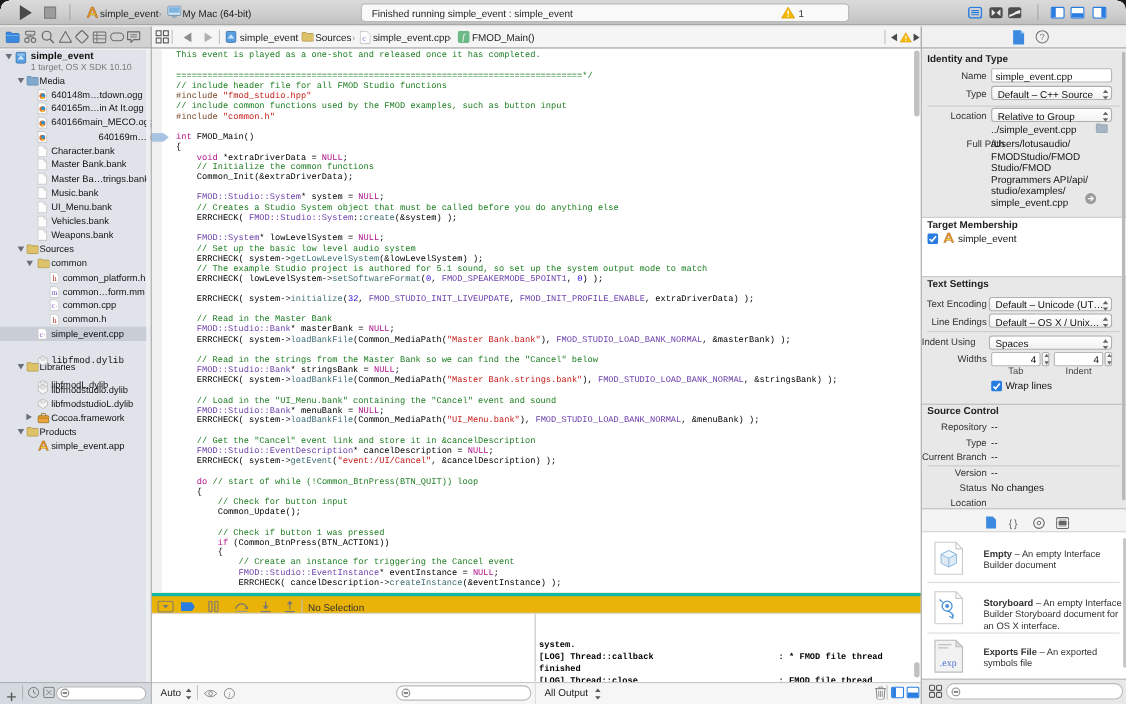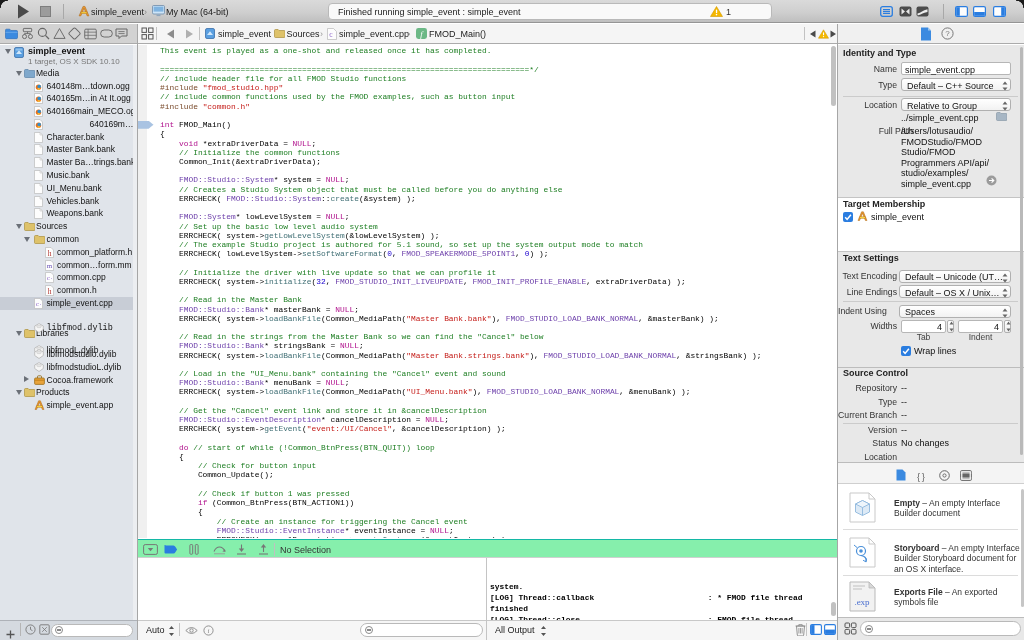--- a/index.html
+++ b/index.html
@@ -9,21 +9,21 @@
 #statustext{left:338px;top:7px;font-size:9px;color:#222;}
 #navrow{left:0;top:24px;width:1024px;height:20px;background:#d2d2d2;border-bottom:1px solid #ababab;}
 #jumpbar{left:138px;top:24px;width:699px;height:20px;background:#f5f5f5;border-bottom:1px solid #ababab;}
 #insptab{left:838px;top:24px;width:186px;height:20px;background:#f0f0f0;border-bottom:1px solid #ababab;}
 #sidebar{left:0;top:45px;width:133px;height:575px;background:#e0e4ea;}
 #sidescrolltrack{left:133px;top:45px;width:4px;height:575px;background:#eceef1;}
 #sidesel{left:0;top:252px;width:137px;height:13px;background:#c8cdd6;}
 #navfilter{left:0;top:620px;width:137px;height:20px;background:#d5dae0;border-top:1px solid #aeb2b8;}
 #editor{left:138px;top:45px;width:699px;height:493px;background:#fff;}
 #gutter{left:138px;top:45px;width:9px;height:493px;background:#f0f0f0;}
-#dbgbar{left:138px;top:539px;width:699px;height:19px;background:#86efac;border-top:1px solid #14b8a6;border-bottom:1px solid #d0d0d0;}
+#dbgbar{left:138px;top:539px;width:699px;height:19px;background:#eab308;border-top:3px solid #14b8a6;border-bottom:1px solid #d0d0d0;}
 #varspane{left:138px;top:558px;width:348px;height:62px;background:#fff;}
 #dbgvdiv{left:486px;top:558px;width:1px;height:82px;background:#c4c4c4;}
 #consolepane{left:487px;top:558px;width:350px;height:62px;background:#fff;overflow:hidden;}
 #varsbar{left:138px;top:620px;width:348px;height:20px;background:#f6f6f6;border-top:1px solid #c8c8c8;}
 #consbar{left:487px;top:620px;width:350px;height:20px;background:#f6f6f6;border-top:1px solid #c8c8c8;}
 #inspector{left:838px;top:45px;width:186px;height:595px;background:#e8e8e8;}
 #editdiv{left:137px;top:24px;width:1px;height:616px;background:#a6a6a6;}
 #inspdiv{left:837px;top:24px;width:1px;height:616px;background:#a6a6a6;}
 pre{font-family:"Liberation Mono",monospace;}
 #code{font-size:7.9px;line-height:9.22px;color:#000;white-space:pre;}
@@ -431,21 +431,20 @@
     <span class="t">FMOD::Studio::System</span>* system = <span class="k">NULL</span>;
     <span class="c">// Creates a Studio System object that must be called before you do anything else</span>
     ERRCHECK( <span class="t">FMOD::Studio::System</span>::<span class="m">create</span>(&amp;system) );
 
     <span class="t">FMOD::System</span>* lowLevelSystem = <span class="k">NULL</span>;
     <span class="c">// Set up the basic low level audio system</span>
     ERRCHECK( system-&gt;<span class="m">getLowLevelSystem</span>(&amp;lowLevelSystem) );
     <span class="c">// The example Studio project is authored for 5.1 sound, so set up the system output mode to match</span>
     ERRCHECK( lowLevelSystem-&gt;<span class="m">setSoftwareFormat</span>(<span class="n">0</span>, <span class="t">FMOD_SPEAKERMODE_5POINT1</span>, <span class="n">0</span>) );
 
-    <span class="c">// Initialize the driver with live update so that we can profile it</span>
     ERRCHECK( system-&gt;<span class="m">initialize</span>(<span class="n">32</span>, <span class="t">FMOD_STUDIO_INIT_LIVEUPDATE</span>, <span class="t">FMOD_INIT_PROFILE_ENABLE</span>, extraDriverData) );
 
     <span class="c">// Read in the Master Bank</span>
     <span class="t">FMOD::Studio::Bank</span>* masterBank = <span class="k">NULL</span>;
     ERRCHECK( system-&gt;<span class="m">loadBankFile</span>(Common_MediaPath(<span class="s">"Master Bank.bank"</span>), <span class="t">FMOD_STUDIO_LOAD_BANK_NORMAL</span>, &amp;masterBank) );
 
     <span class="c">// Read in the strings from the Master Bank so we can find the "Cancel" below</span>
     <span class="t">FMOD::Studio::Bank</span>* stringsBank = <span class="k">NULL</span>;
     ERRCHECK( system-&gt;<span class="m">loadBankFile</span>(Common_MediaPath(<span class="s">"Master Bank.strings.bank"</span>), <span class="t">FMOD_STUDIO_LOAD_BANK_NORMAL</span>, &amp;stringsBank) );
 

